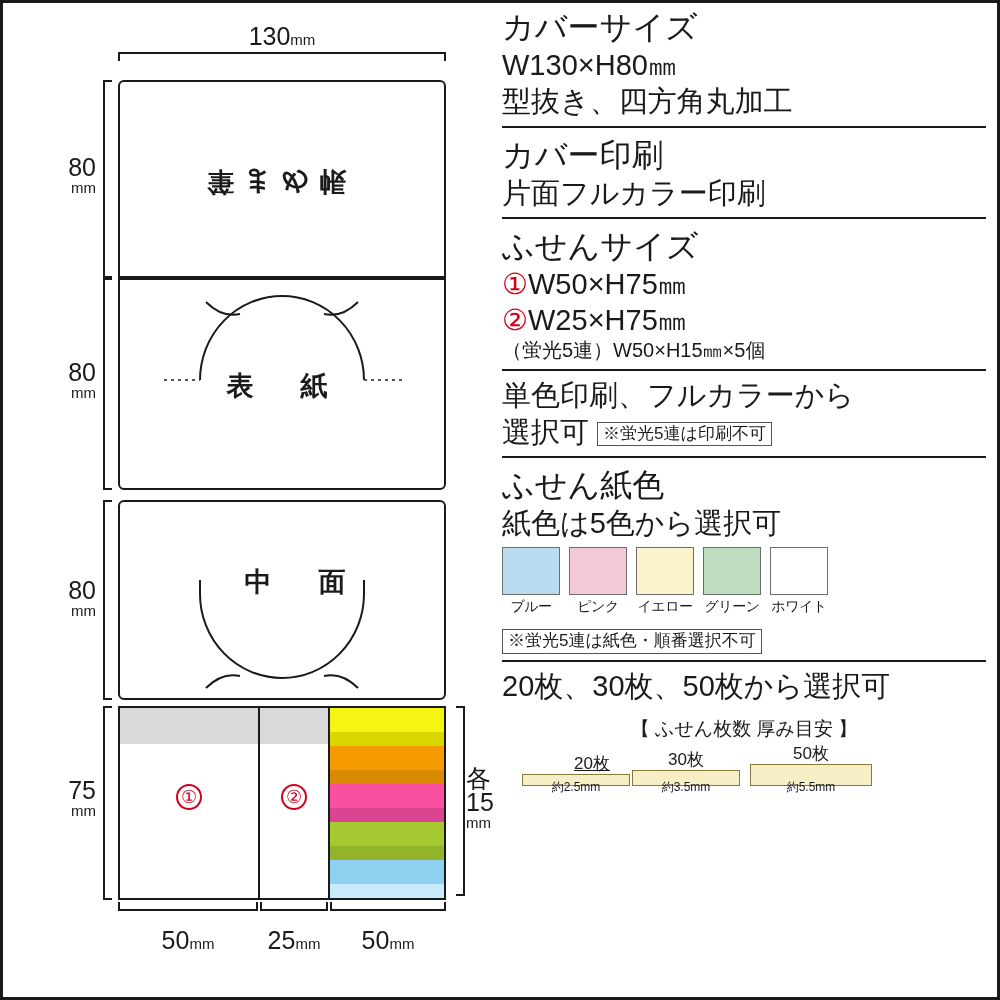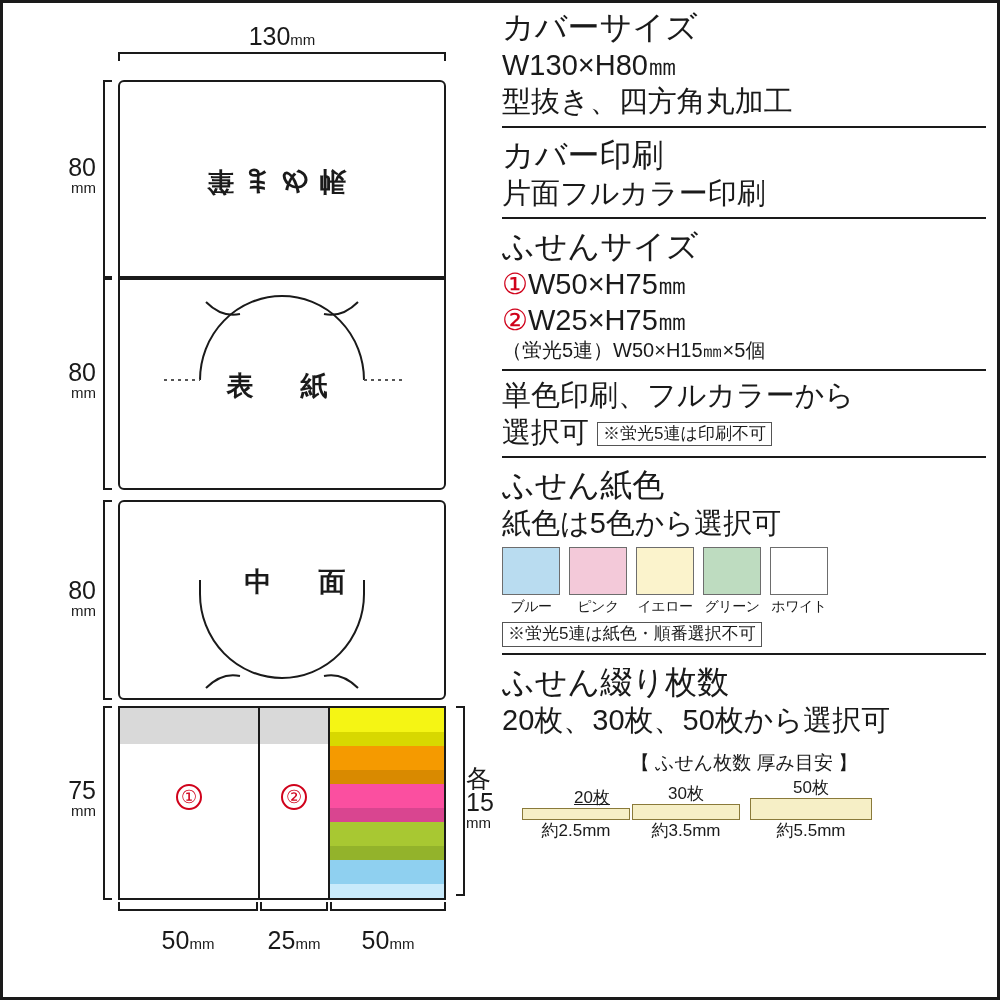--- a/index.html
+++ b/index.html
@@ -134,21 +134,21 @@
   .bar{
     position:absolute;bottom:22px;
     border:1.5px solid #8a7a3a;
     background:#f6efc6;
     box-sizing:border-box;
   }
   .bar-lab{
     position:absolute;font-size:17px;text-align:center;
   }
   .bar-val{
-    position:absolute;bottom:0;font-size:17px;text-align:center;
+    position:absolute;bottom:12px;font-size:12px;text-align:center;
   }
   
   .nb{position:absolute;box-sizing:border-box;}
 </style>
 </head>
 <body>
 
 <div id="frame"></div>
 
 <div id="left">
@@ -313,28 +313,27 @@
         </div>
         <div class="sw">
           <div class="chip" style="background: rgb(190, 220, 192);"></div>
           <div class="cap">グリーン</div>
         </div>
         <div class="sw">
           <div class="chip" style="background: rgb(255, 255, 255);"></div>
           <div class="cap">ホワイト</div>
         </div>
       </div>
-    <div style="margin-top:6px;">
+    <div style="margin-top:13px;">
       <span class="note">※蛍光5連は紙色・順番選択不可</span>
     </div>
   </div>
   <div class="rule"></div>
 
   <div class="sec">
-    <div class="h">ふせん綴り枚数</div>
     <div class="t">20枚、30枚、50枚から選択可</div>
     <div class="guide-title">【 ふせん枚数 厚み目安 】</div>
     <div class="guide" id="guide">
         <div class="bar" style="left: 20px; width: 108px; height: 12px;"></div>
         <div class="bar-lab" style="left: 36px; width: 108px; top: 6px; text-decoration: underline;">20枚</div>
         <div class="bar-val" style="left: 12px; width: 124px;">約2.5mm</div>
         <div class="bar" style="left: 130px; width: 108px; height: 16px;"></div>
         <div class="bar-lab" style="left: 130px; width: 108px; top: 2px;">30枚</div>
         <div class="bar-val" style="left: 122px; width: 124px;">約3.5mm</div>
         <div class="bar" style="left: 248px; width: 122px; height: 22px;"></div>

